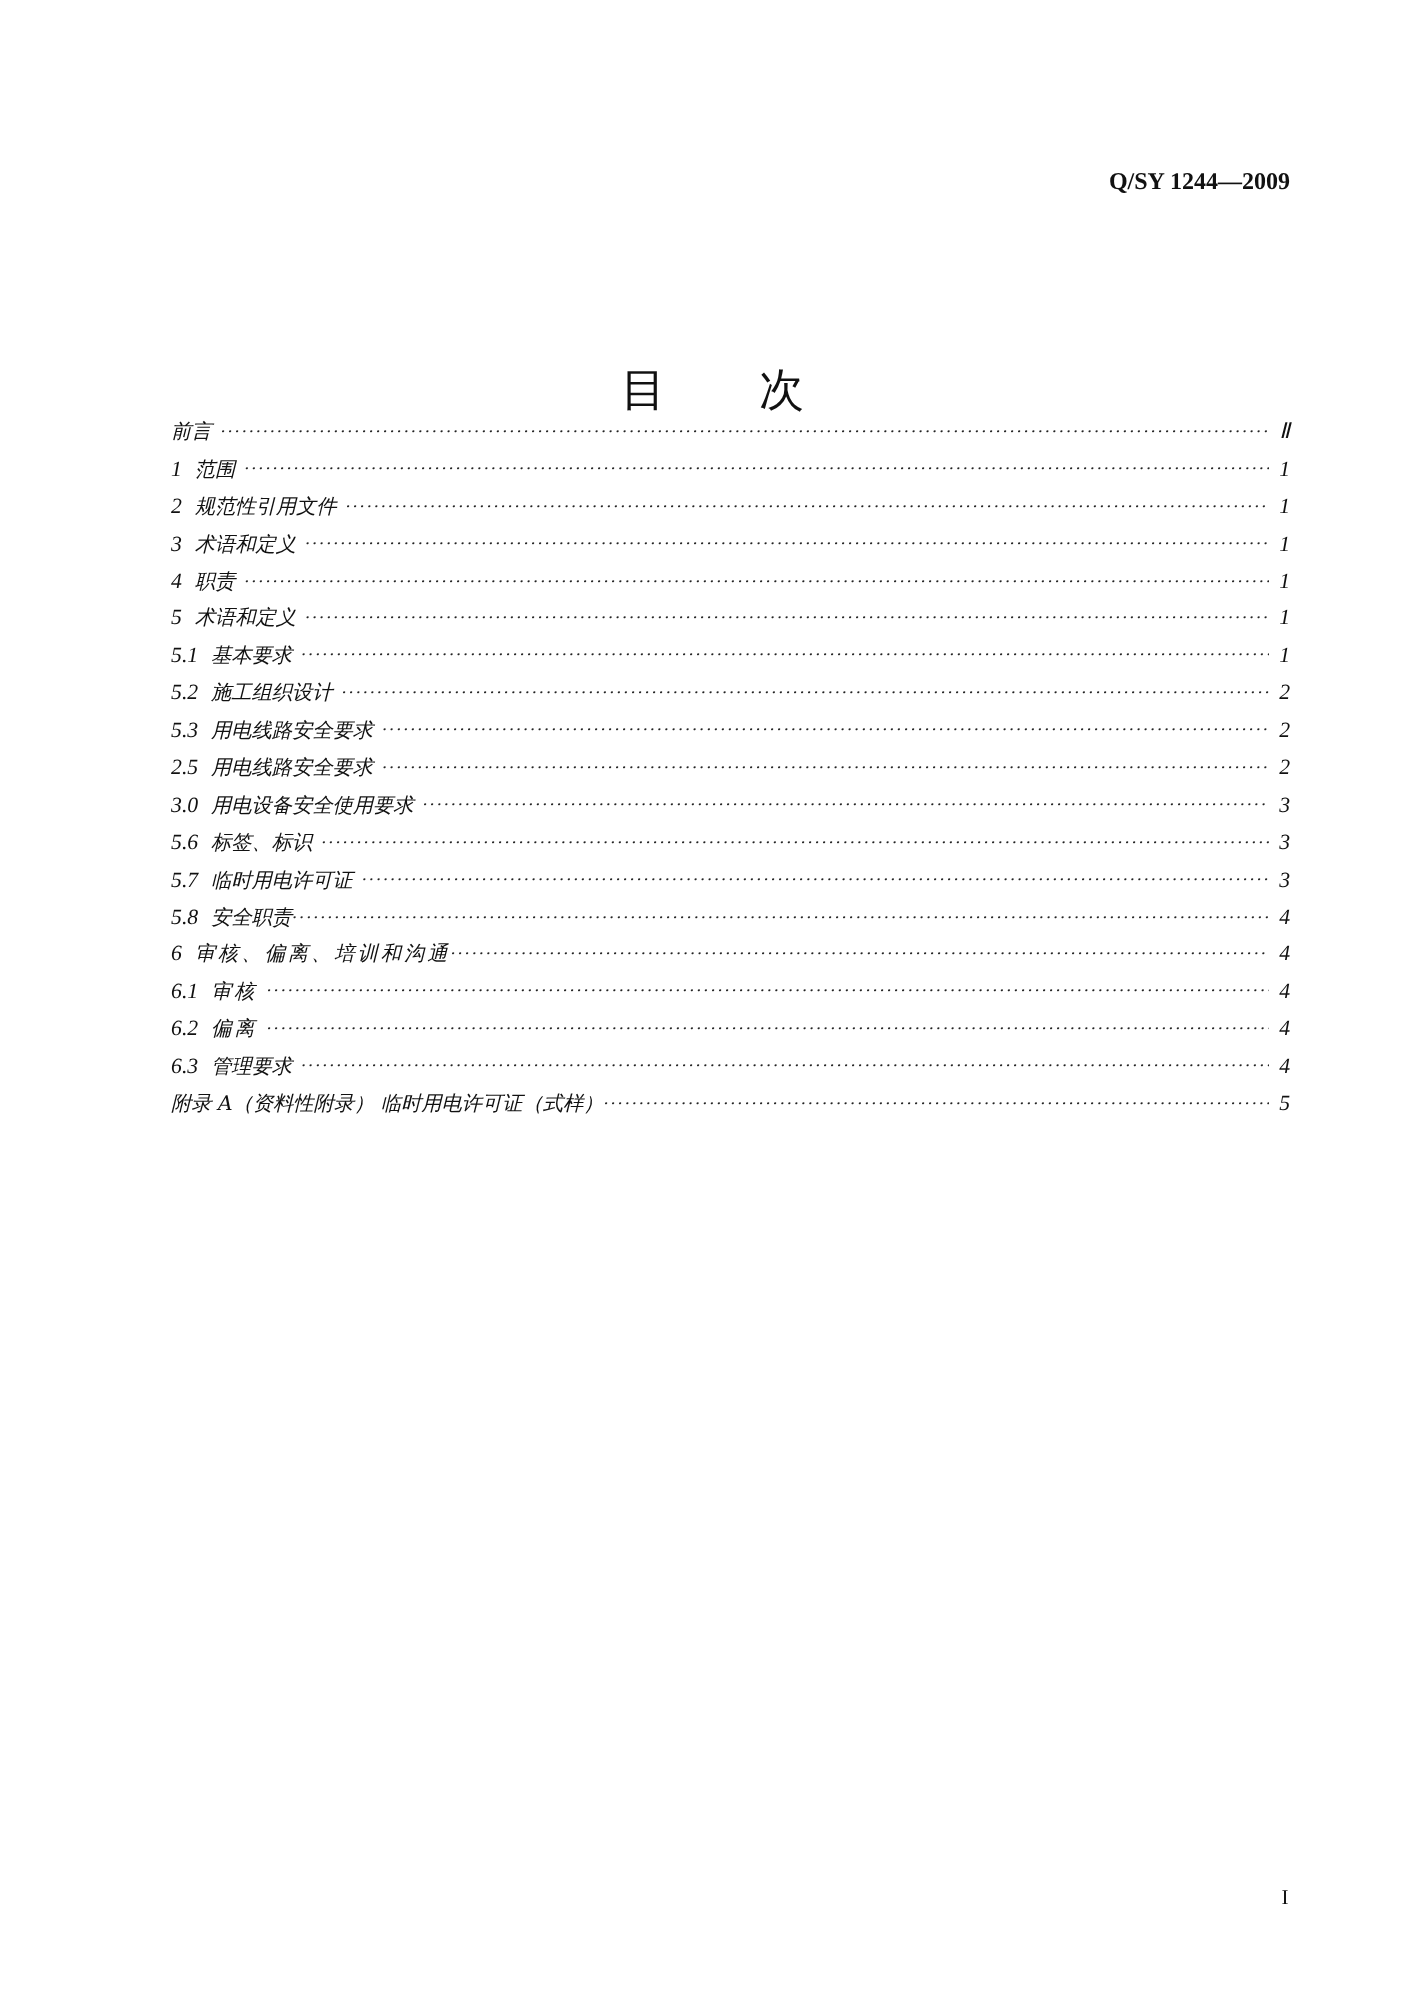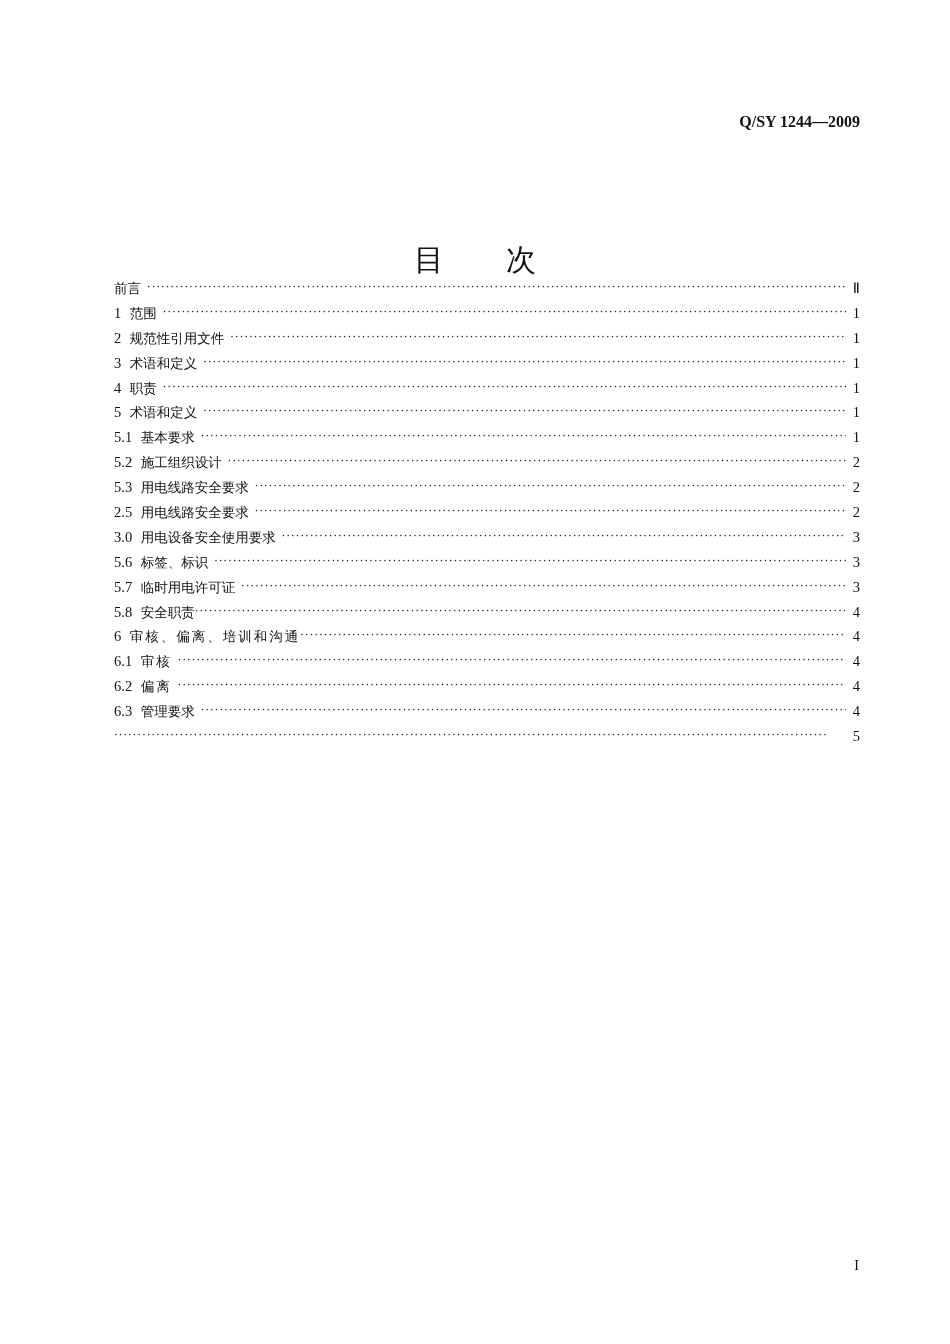--- a/index.html
+++ b/index.html
@@ -5,21 +5,21 @@
   html, body { margin:0; padding:0; background:#ffffff; }
   body { width:950px; height:1344px; position:relative; overflow:hidden;
          font-family:"DejaVu Serif","Liberation Serif",serif; color:#111; }
   .std-code { position:absolute; right:90px; top:113px; font-family:"Liberation Serif",serif;
               font-weight:bold; font-size:16px; letter-spacing:0px; }
   .toc-title { position:absolute; left:0; right:0; top:196px; text-align:center;
                font-family:"DejaVu Sans",sans-serif; font-size:30px;margin-top:44px; }
   .toc-title span { display:inline-block; }
   .toc-title .gap { width:62px; }
   .toc { position:absolute; left:114px; width:746px; top:276px; }
-  .row { display:flex; align-items:flex-start; height:24.9px; font-size:14px; line-height:24.9px; }
+  .row { display:flex; align-items:flex-start; height:24.9px; font-size:14px; line-height:24.9px;font-style:italic; }
   .row .label { white-space:pre; font-family:"DejaVu Serif","Liberation Serif",serif; font-size:13.5px; }
   .row .label .num { font-family:"Liberation Serif",serif; font-size:14.5px; }
   .row .dots { flex:1; overflow:hidden; white-space:nowrap; margin:0 6px 0 6px; color:#222;
                font-size:11px; letter-spacing:1.2px; }
   .row .dots::before { content:"························································································································································"; }
   .row .page { font-family:"Liberation Serif",serif; font-size:14.5px; min-width:8px; text-align:right; }
   .folio { position:absolute; right:91px; top:1258px; font-family:"Liberation Serif",serif; font-size:14px; }
 </style>
 </head>
 <body>
@@ -115,18 +115,19 @@
       <span class="label"><span class="num">6.2</span>  <span style="letter-spacing:2px">偏离</span></span>
       <span class="dots"></span>
       <span class="page">4</span>
     </div>
   <div class="row">
       <span class="label"><span class="num">6.3</span>  <span>管理要求</span></span>
       <span class="dots"></span>
       <span class="page">4</span>
     </div>
   <div class="row">
+      <span class="label"><span>附录 A（资料性附录） 临时用电许可证（式样）</span></span>
       <span class="dots" style="margin-left:0"></span>
       <span class="page">5</span>
     </div>
 </div>
 
 <div class="folio">I</div>
 
 </body></html>

